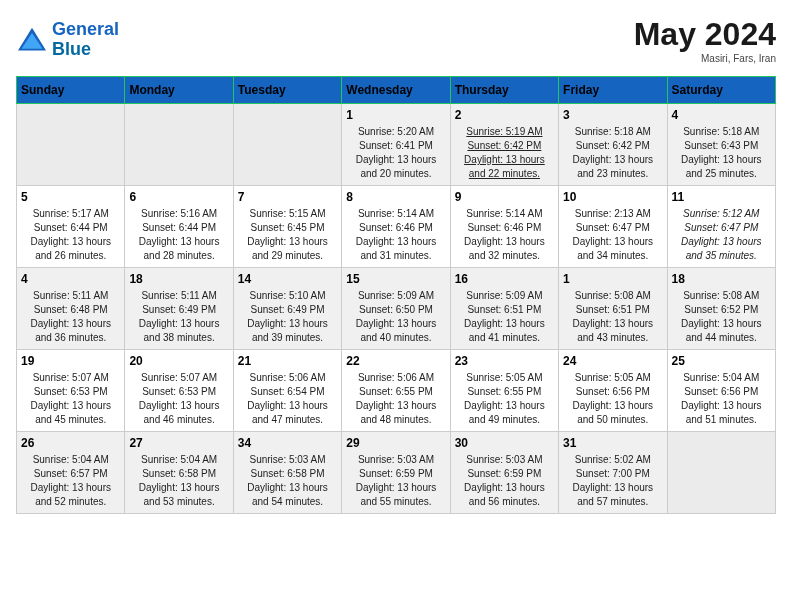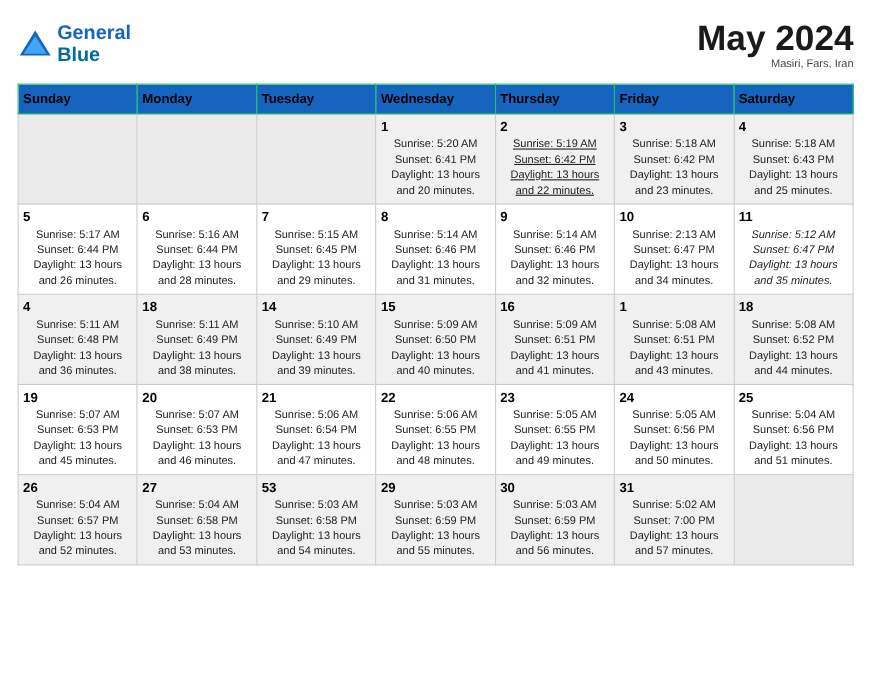--- a/index.html
+++ b/index.html
@@ -318,21 +318,21 @@
 and 52 minutes.</div>
         </td>
         <td>
           <span class="day-num">27</span>
           <div class="day-info" style="white-space: pre-line;">Sunrise: 5:04 AM
 Sunset: 6:58 PM
 Daylight: 13 hours
 and 53 minutes.</div>
         </td>
         <td>
-          <span class="day-num">53</span>
+          <span class="day-num">34</span>
           <div class="day-info" style="white-space: pre-line;">Sunrise: 5:03 AM
 Sunset: 6:58 PM
 Daylight: 13 hours
 and 54 minutes.</div>
         </td>
         <td>
           <span class="day-num">29</span>
           <div class="day-info" style="white-space: pre-line;">Sunrise: 5:03 AM
 Sunset: 6:59 PM
 Daylight: 13 hours

